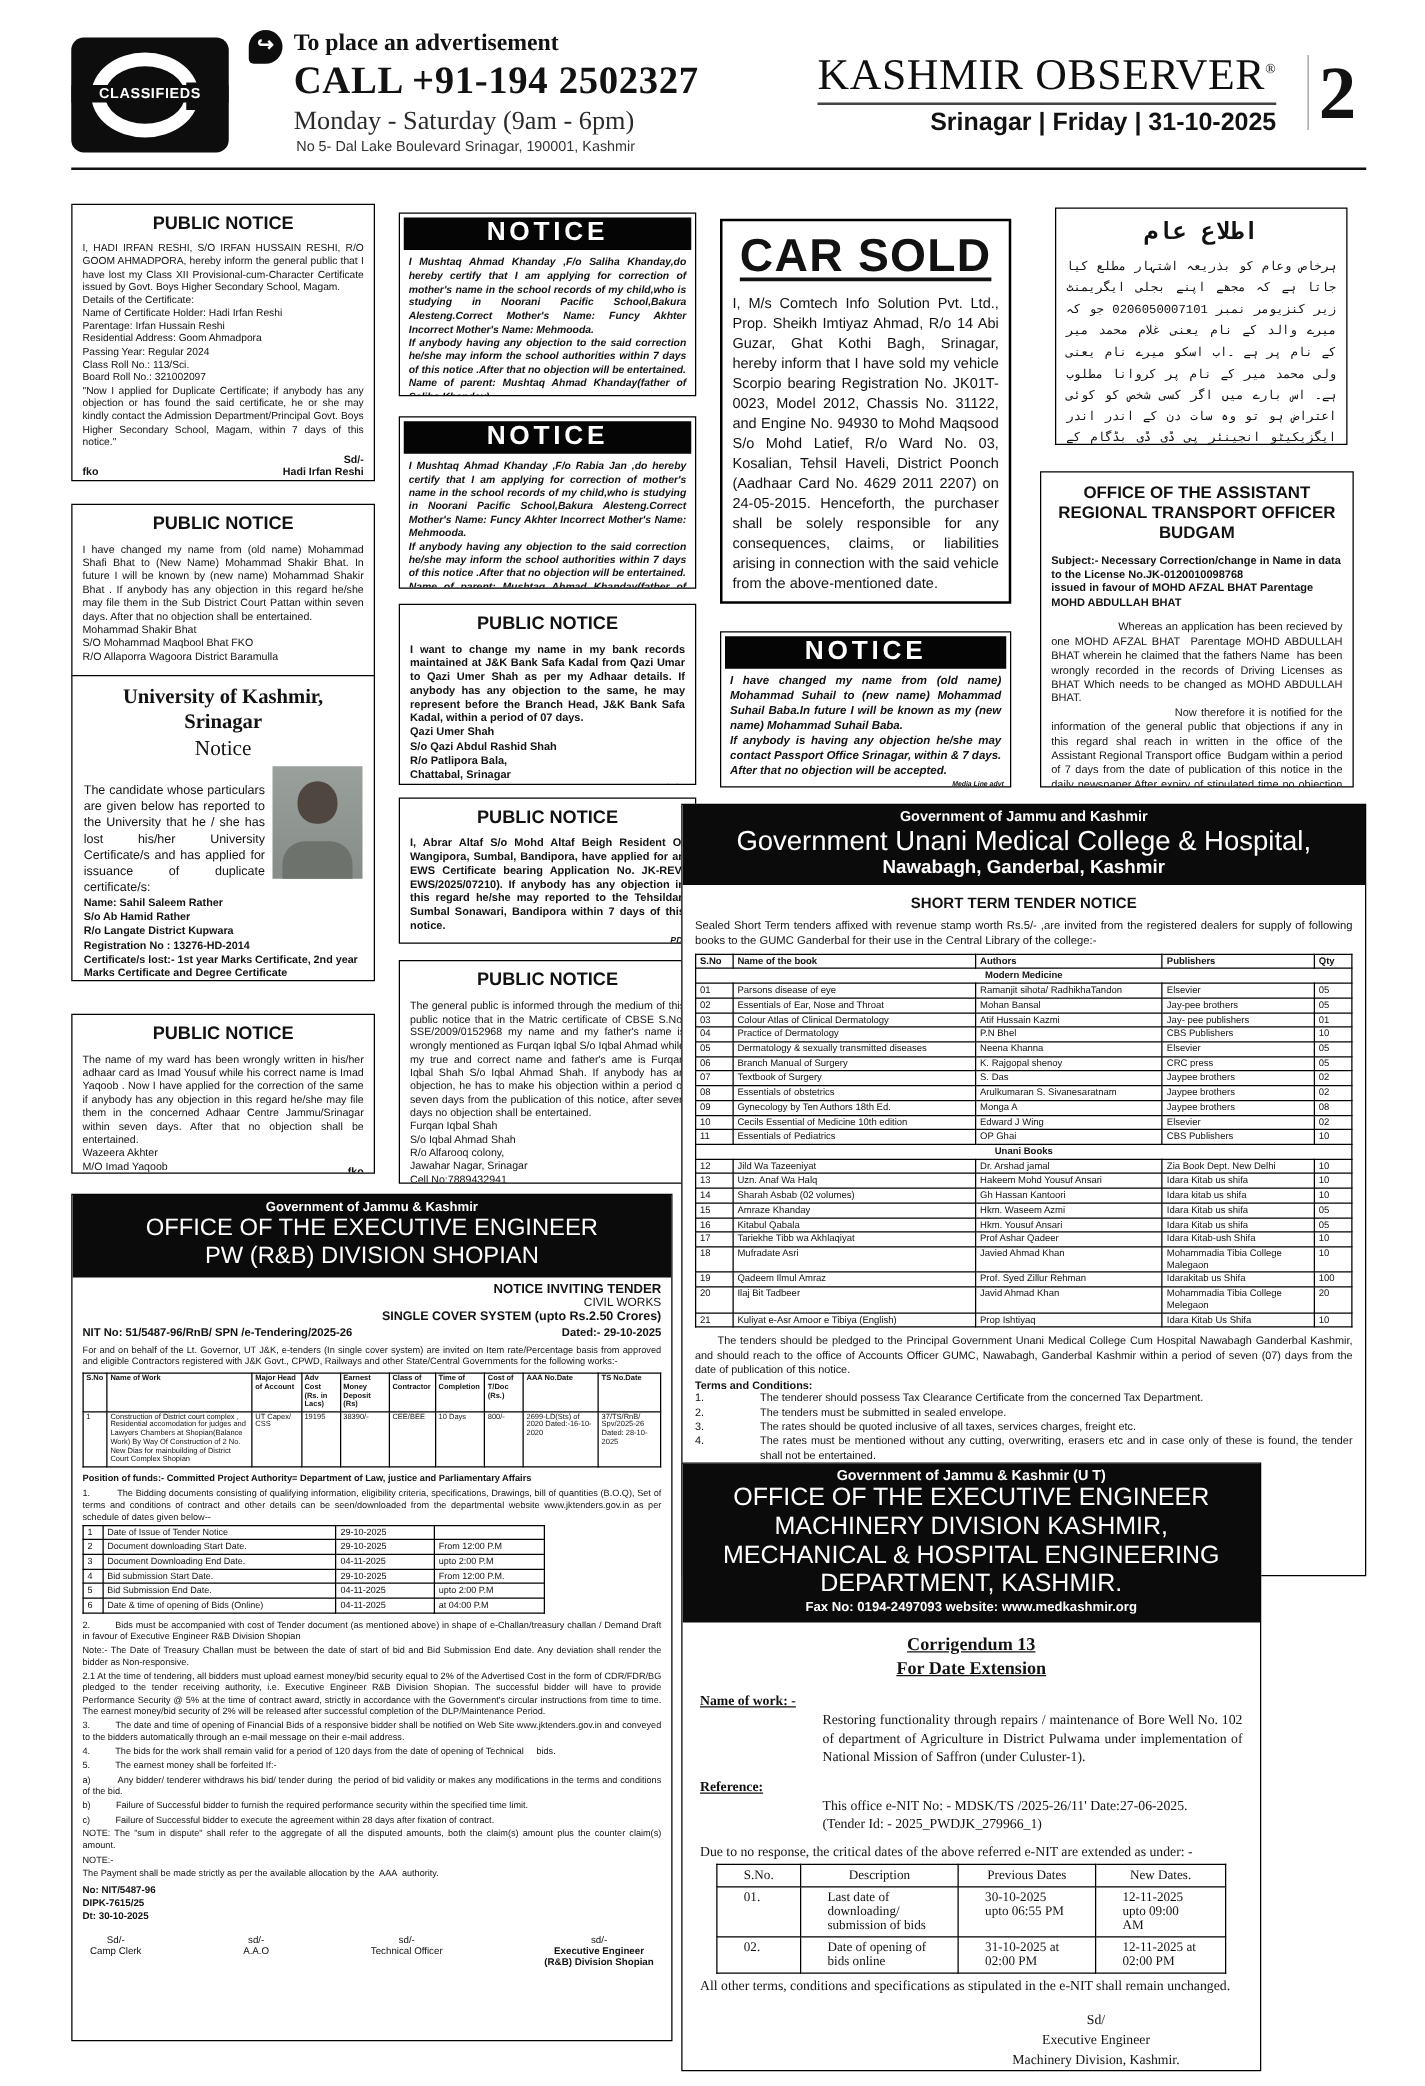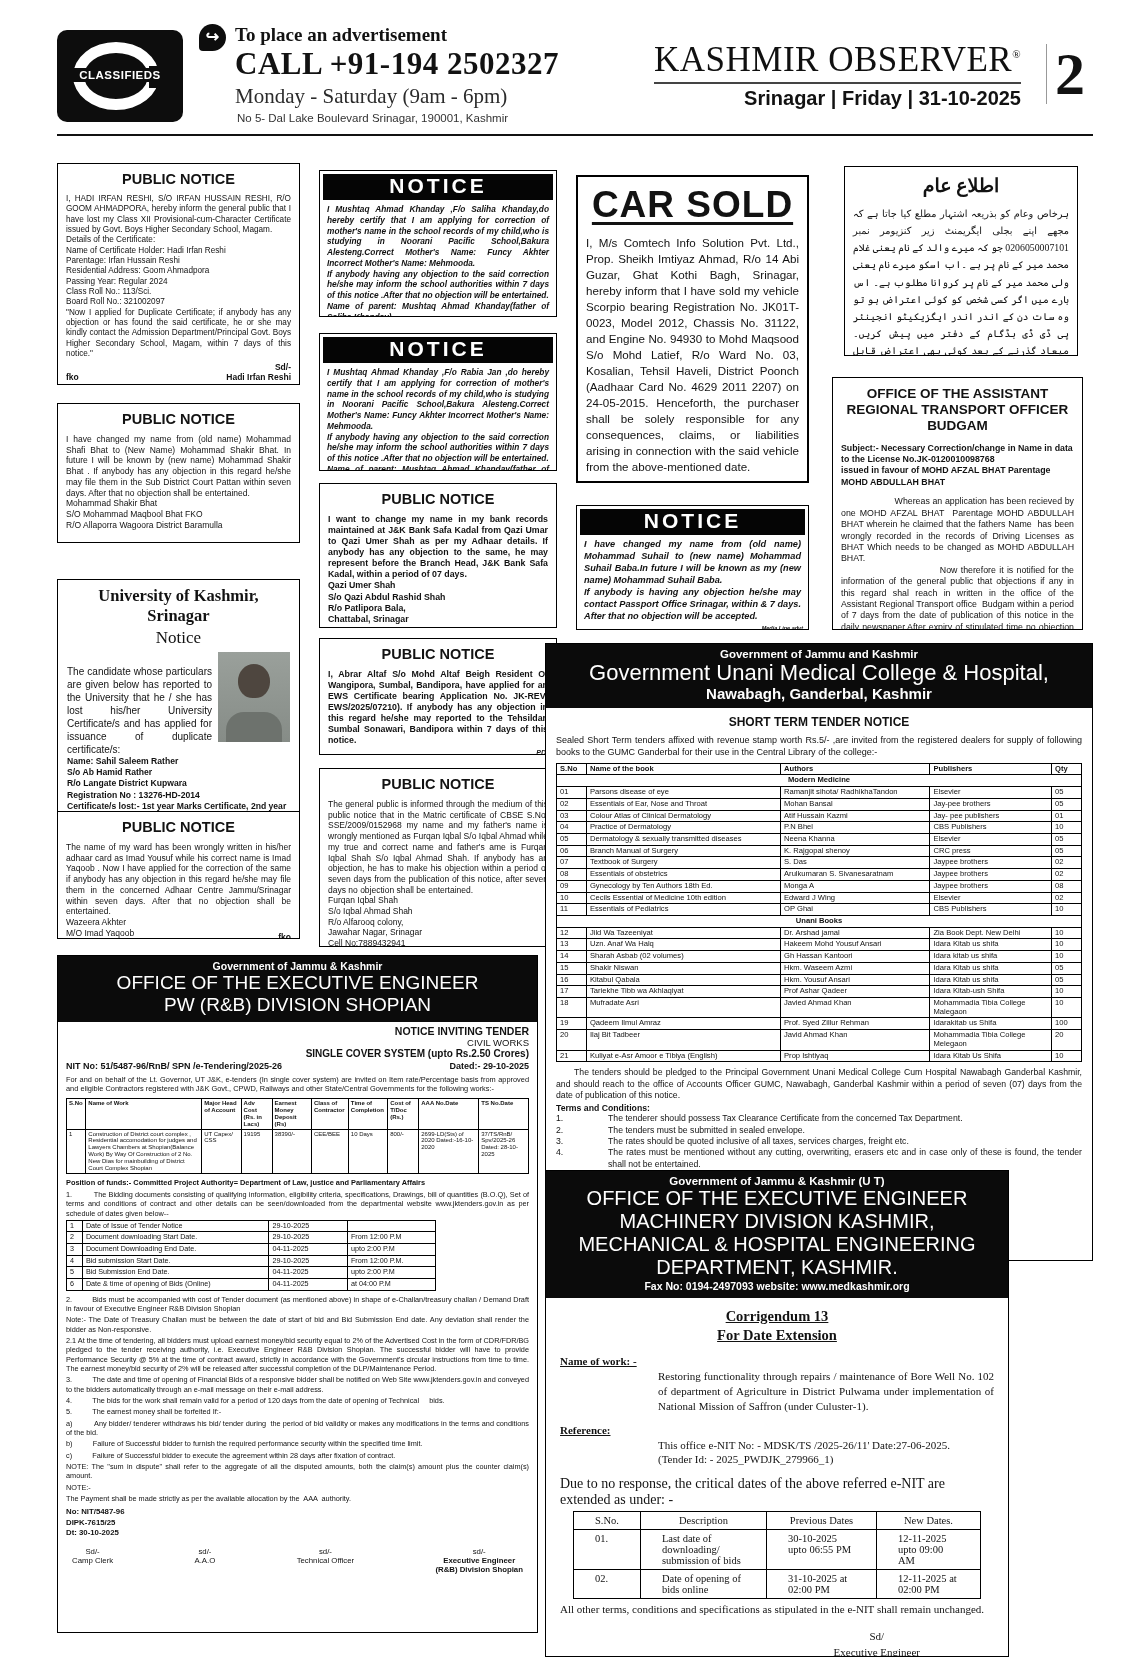--- a/index.html
+++ b/index.html
@@ -45,21 +45,21 @@
 
 .univ-title { text-align:center; font-family:"Liberation Serif",serif; font-weight:700; font-size:16.5px; margin:2px 0 2px; }
 .univ-sub { text-align:center; font-family:"Liberation Serif",serif; font-size:17px; margin-bottom:2px; }
 .univ-body { font-family:Liberation Sans, sans-serif; font-size:10px; line-height:1.3; text-align:justify;margin-top:15px; }
 .univ-photo { float:right; width:72px; height:90px; margin:2px 0 4px 6px; background:linear-gradient(#9aa09b,#868c87); position:relative; }
 .univ-photo .head { position:absolute; left:20px; top:12px; width:32px; height:34px; border-radius:50% 50% 46% 46%; background:#4e463f; }
 .univ-photo .torso { position:absolute; left:8px; bottom:0; width:56px; height:30px; border-radius:18px 18px 0 0; background:#6d726d; }
 .univ-details { font-size:8.6px; font-weight:700; line-height:1.3; }
 
 
-.urdu-box { direction:rtl; font-family:Liberation Serif, serif; }
+.urdu-box { direction:rtl; font-family:Liberation Mono, monospace; }
 .urdu-title { text-align:center; font-weight:700; font-size:19px; margin:2px 0 8px; }
 .urdu-body { font-size:9.8px; line-height:1.75; text-align:justify; }
 
 
 .arto-title { text-align:center; font-weight:700; font-size:13.5px; line-height:1.2; margin:3px 0 8px; }
 .arto-subject { font-size:8.8px; font-weight:700; line-height:1.3; margin-bottom:8px; }
 .arto-body { font-size:8.8px; line-height:1.3; text-align:justify; }
 
 
 .gov-block { position:absolute; border:1.6px solid #000; background:#fff; overflow:hidden; }
@@ -98,21 +98,21 @@
 .shp-sigs .s { text-align:center; white-space:pre-line; }
 .shp-sigs .s b { font-weight:700; }
 
 
 .mach-inner { font-family:"Liberation Serif",serif; padding:6px 14px; position:relative; height:100%; }
 .mach-corr { text-align:center; font-weight:700; font-size:14.5px; text-decoration:underline; margin:4px 0 2px; }
 .mach-corr2 { text-align:center; font-weight:700; font-size:14.5px; text-decoration:underline; margin-bottom:10px; }
 .mach-row { display:flex; font-size:11px; line-height:1.35; margin-bottom:9px; }
 .mach-row .lbl { flex:0 0 98px; font-weight:700; text-decoration:underline; }
 .mach-row .txt { flex:1; text-align:justify;margin-top:15px; }
-.mach-due { font-size:14px; margin-bottom:3px; }
+.mach-due { font-size:11px; margin-bottom:3px; }
 .mtab { border-collapse:collapse; font-size:10.5px; width:94%; margin:0 auto 4px; }
 .mtab th,.mtab td { border:1.2px solid #000; padding:3px 21px; text-align:left; font-weight:400; vertical-align:top; }
 .mtab th { text-align:center; }
 .mach-close { font-size:11px; margin:2px 0 14px; }
 .mach-sig { text-align:center; font-size:11px; line-height:1.45; margin-left:46%; white-space:pre-line; }
 .mach-dipk { font-family:"Liberation Sans",sans-serif; font-weight:700; font-size:9px; white-space:pre-line; margin-top:10px; }
 .mach-footer { display:flex; justify-content:space-between; font-family:"Liberation Sans",sans-serif; font-weight:700; font-size:10px; margin-top:14px; padding:0 4px; }
 </style>
 </head>
 <body>
@@ -156,21 +156,21 @@
 </div>
 
 <div class="nbox" style="left:57px;top:403px;width:243px;height:140px">
   <div class="pn-title">PUBLIC NOTICE</div>
   <div class="body-sm pre">I have changed my  name from (old name) Mohammad Shafi Bhat  to (New Name) Mohammad Shakir Bhat. In future I will be known by (new name) Mohammad Shakir Bhat . If anybody has any objection in this regard he/she may file them in the Sub District Court  Pattan within seven days. After that no objection shall be entertained.
 Mohammad Shakir Bhat
 S/O Mohammad Maqbool Bhat   FKO
 R/O Allaporra Wagoora District Baramulla</div>
 </div>
 
-<div class="nbox" style="left:57px;top:579px;width:243px;height:245px;padding:4px 9px">
+<div class="nbox" style="left:57px;top:540px;width:243px;height:245px;padding:4px 9px">
   <div class="univ-title">University of Kashmir, Srinagar</div>
   <div class="univ-sub">Notice</div>
   <div>
     <div class="univ-photo">
       <div class="head"></div>
       <div class="torso"></div>
     </div>
     <div class="univ-body">The candidate whose particulars are given below has reported to the University that he / she has  lost his/her University Certificate/s and has  applied for issuance of duplicate  certificate/s:</div>
     <div class="univ-details pre">Name:  Sahil Saleem Rather
 S/o Ab  Hamid Rather
@@ -401,21 +401,21 @@
           </tr>
           <tr>
             <td>14</td>
             <td>Sharah Asbab (02 volumes)</td>
             <td>Gh Hassan Kantoori</td>
             <td>Idara kitab us shifa</td>
             <td>10</td>
           </tr>
           <tr>
             <td>15</td>
-            <td>Shakir Niswan</td>
+            <td>Amraze Khanday</td>
             <td>Hkm. Waseem Azmi</td>
             <td>Idara Kitab us shifa</td>
             <td>05</td>
           </tr>
           <tr>
             <td>16</td>
             <td>Kitabul Qabala</td>
             <td>Hkm. Yousuf Ansari</td>
             <td>Idara Kitab us shifa</td>
             <td>05</td>

